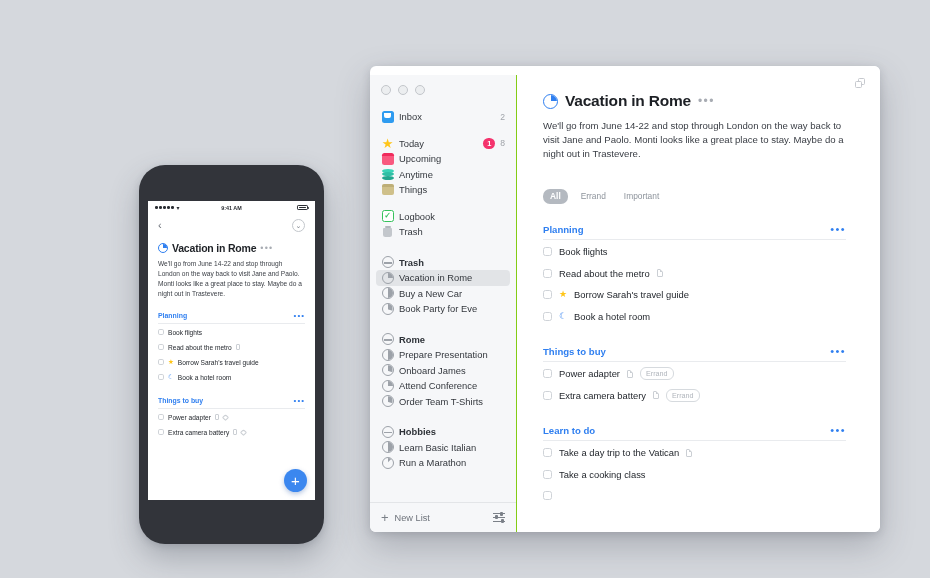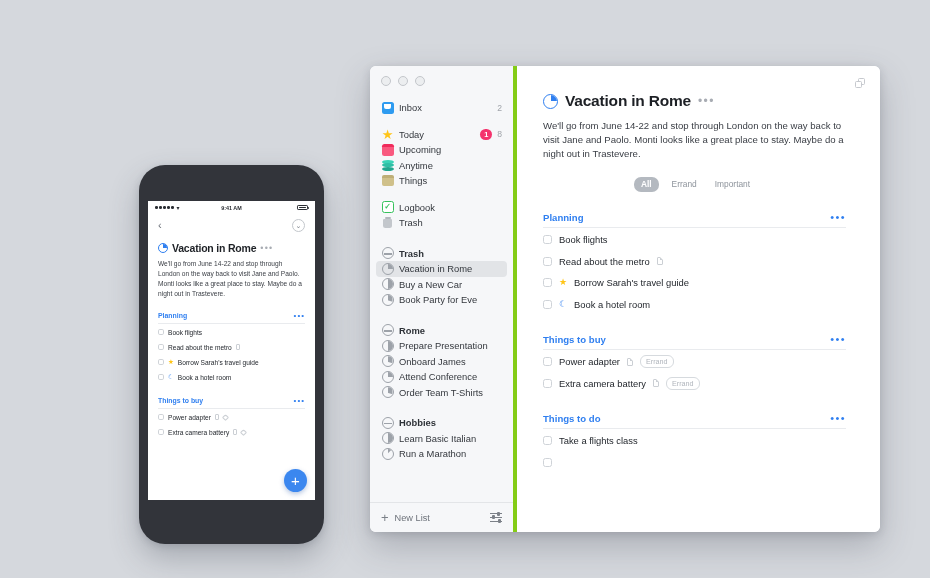--- a/index.html
+++ b/index.html
@@ -19,23 +19,24 @@
     border-radius:6px;
     box-shadow:0 14px 34px rgba(60,66,80,.28), 0 2px 8px rgba(60,66,80,.18);
     overflow:hidden;
     display:flex;
   }
 
   
   #sidebar{
     width:147px; flex:0 0 147px;
     background:#f6f7f9;
-    border-right:4px solid #84cc16;
+    border-right:1px solid #84cc16;
     display:flex; flex-direction:column;
     position:relative;
+    margin-top:9px;
   }
   .traffic{ display:flex; gap:7px; padding:10px 0 0 11px; }
   .tl{ width:10px;height:10px;border-radius:50%;
        border:1px solid #c3c6cb; background:#eceef0; }
   .side-scroll{ flex:1; padding-top:14px; overflow:hidden; }
 
   .s-row{
     display:flex; align-items:center;
     height:15.5px; margin:0 6px;
     padding:0 5px; border-radius:4px;
@@ -127,21 +128,21 @@
 
   #title-row{ display:flex; align-items:center; gap:7px; }
   #title-pie{ width:15px;height:15px;border-radius:50%;border:1.7px solid #2f7ff0;
               position:relative;overflow:hidden;flex:0 0 15px;}
   #title-pie i{ position:absolute;left:50%;top:0;width:50%;height:50%;background:#2f7ff0;}
   #proj-title{ font-size:15.5px; font-weight:bold; color:#1d2025; letter-spacing:-.2px;}
   .dots{ color:#a8acb3; font-size:12px; letter-spacing:1.4px; line-height:1; }
   #proj-note{ margin-top:9px; font-size:9.6px; line-height:1.45; color:#3a3e45;
               max-width:312px; }
 
-  #filters{ display:flex; align-items:center; gap:8px; margin-top:16px;justify-content:center; }
+  #filters{ display:flex; align-items:center; gap:8px; margin-top:28px; }
   .fchip{ font-size:8.4px; color:#8e949c; padding:2.5px 5px; border-radius:7px; }
   .fchip.on{ background:#b4b9c0; color:#fff; font-weight:bold; padding:2.5px 7px;}
 
   .sec{ margin-top:20px; }
   .sec-head{ display:flex; align-items:center; border-bottom:1px solid #e9ebee;
              padding-bottom:4px; }
   .sec-title{ font-size:9.6px; font-weight:bold; color:#2f7ff0; }
   .sec-head .dots{ margin-left:auto; color:#2f7ff0; font-size:11px; }
   .todo{ display:flex; align-items:center; gap:7px; height:18.5px; margin-top:3px; }
   .cbx{ width:9px;height:9px;flex:0 0 9px;border:1px solid #cfd3d8;border-radius:2.5px;
@@ -468,26 +469,31 @@
       <div class="todo">
         <span class="cbx"></span>
         <span class="t-lab">Extra camera battery</span>
         <span class="t-note"></span>
         <span class="tag">Errand</span>
       </div>
     </div>
 
     <div class="sec">
       <div class="sec-head">
-        <span class="sec-title">Things to do</span>
+        <span class="sec-title">Learn to do</span>
         <span class="dots">•••</span>
       </div>
       <div class="todo">
         <span class="cbx"></span>
-        <span class="t-lab">Take a flights class</span>
+        <span class="t-lab">Take a day trip to the Vatican</span>
+        <span class="t-note"></span>
+      </div>
+      <div class="todo">
+        <span class="cbx"></span>
+        <span class="t-lab">Take a cooking class</span>
       </div>
       <div class="todo">
         <span class="cbx"></span>
         <span class="t-lab"></span>
       </div>
     </div>
   </div>
 </div>
 
 <div id="phone">

